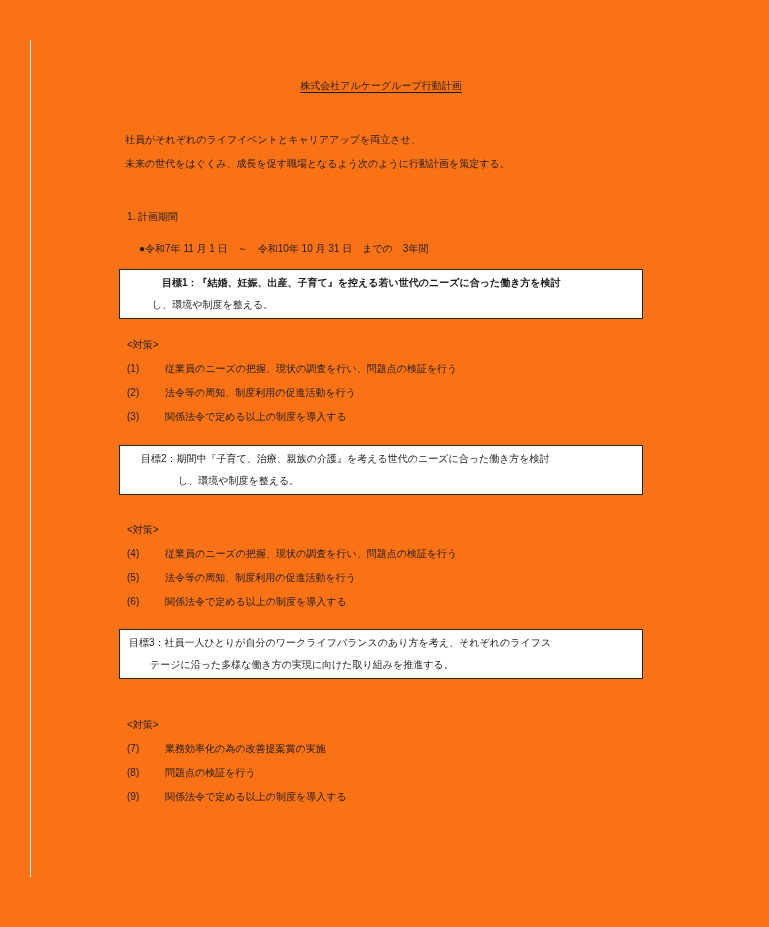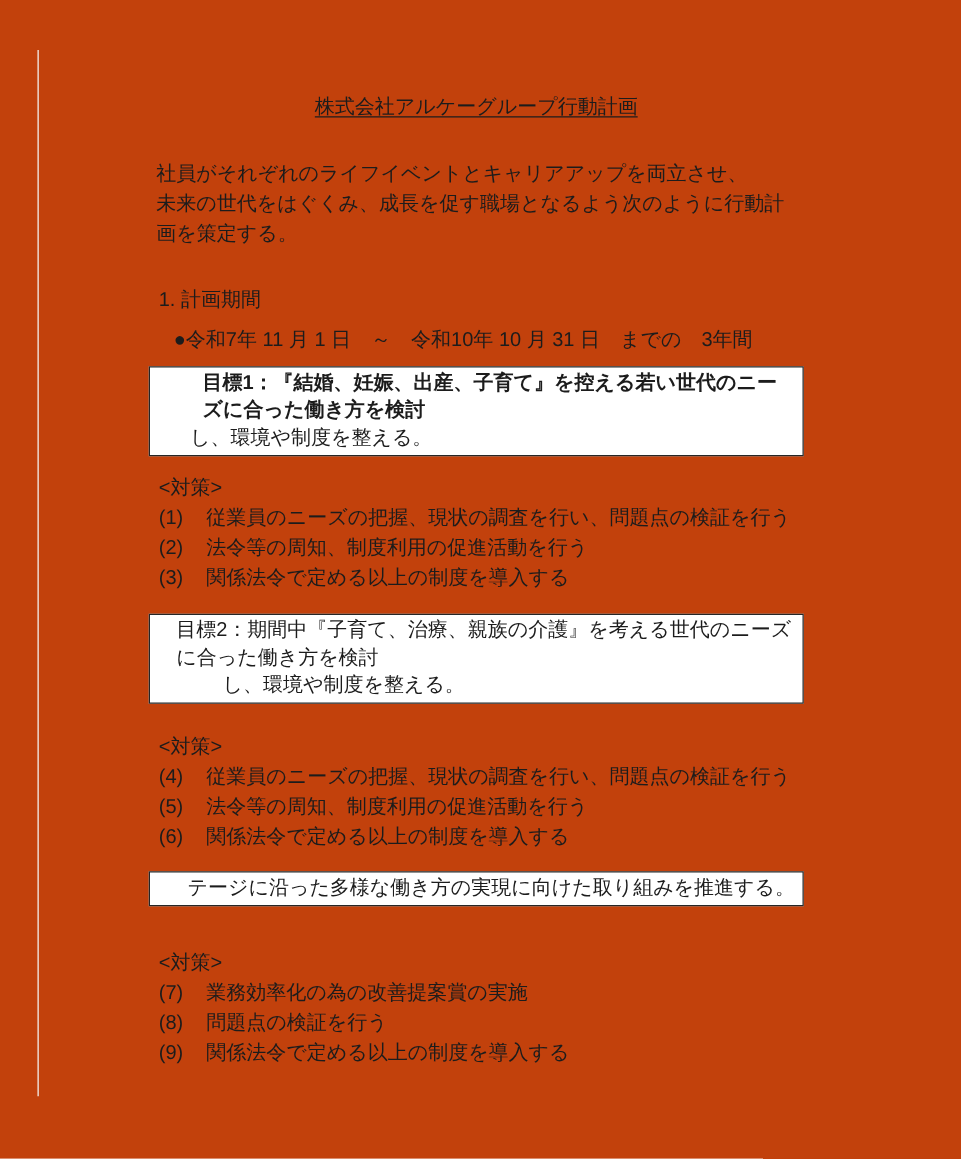--- a/index.html
+++ b/index.html
@@ -4,24 +4,24 @@
 <style>
   html, body {
     margin: 0;
     padding: 0;
     background: #ffffff;
   }
   .page {
     position: relative;
     width: 769px;
     height: 927px;
-    background: #c2410c;
+    background: #f97316;
     font-family: "Liberation Sans", "DejaVu Sans", sans-serif;
     color: #1c1c1c;
-    font-size: 16px;
+    font-size: 10px;
     overflow: hidden;
   }
   .page-edge-line {
     position: absolute;
     left: 30px;
     top: 40px;
     width: 1px;
     height: 837px;
     background: #f5f5f5;
   }
@@ -142,20 +142,21 @@
     <div class="measure-item">
       <span class="measure-no">(5)</span>
       <span class="measure-text">法令等の周知、制度利用の促進活動を行う</span>
     </div>
     <div class="measure-item">
       <span class="measure-no">(6)</span>
       <span class="measure-text">関係法令で定める以上の制度を導入する</span>
     </div>
 
     <div class="goal-box goal-box-3">
+      <span class="line l1">目標3：社員一人ひとりが自分のワークライフバランスのあり方を考え、それぞれのライフス</span>
       <span class="line l2">テージに沿った多様な働き方の実現に向けた取り組みを推進する。</span>
     </div>
     <div class="measures-heading mh-3">&lt;対策&gt;</div>
     <div class="measure-item">
       <span class="measure-no">(7)</span>
       <span class="measure-text">業務効率化の為の改善提案賞の実施</span>
     </div>
     <div class="measure-item">
       <span class="measure-no">(8)</span>
       <span class="measure-text">問題点の検証を行う</span>

